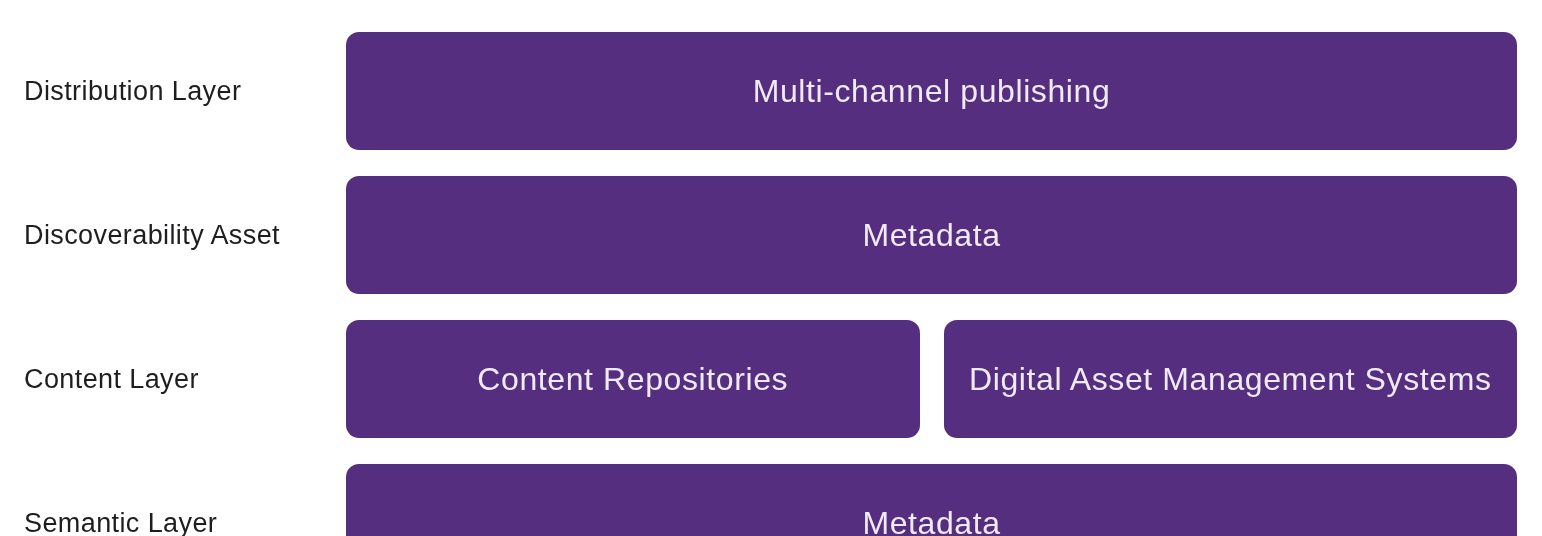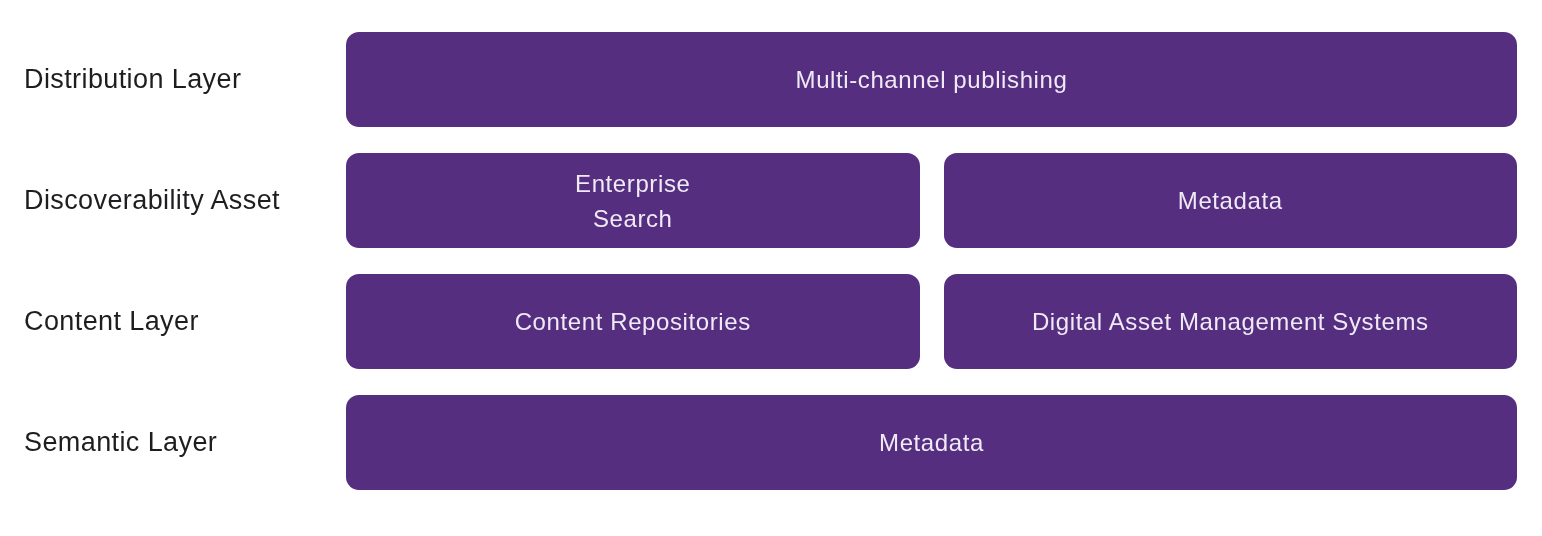--- a/index.html
+++ b/index.html
@@ -13,21 +13,21 @@
   body{
     width:1542px;height:536px;overflow:hidden;
     font-family:"Liberation Sans",sans-serif;
   }
   .canvas{
     position:relative;width:1542px;height:536px;
     padding-top:32px;background:var(--page-bg);
   }
   .layer-row{
     display:flex;align-items:stretch;
-    height:95px;margin-bottom:26px;
+    height:118px;margin-bottom:26px;
   }
   .layer-label{
     width:346px;flex:0 0 346px;
     display:flex;align-items:center;
     padding-left:24px;
     font-size:27px;font-weight:500;letter-spacing:0.4px;
     color:var(--label-text);
     white-space:nowrap;
   }
   .layer-boxes{
@@ -35,42 +35,40 @@
     margin-right:25px;
     display:flex;gap:24px;
   }
   .layer-box{
     flex:1 1 0;
     background:var(--box-bg);
     border-radius:13px;
     display:flex;align-items:center;justify-content:center;
     text-align:center;
     color:var(--box-text);
-    font-size:24px;font-weight:400;letter-spacing:0.6px;
+    font-size:32px;font-weight:400;letter-spacing:0.6px;
     line-height:35px;
     white-space:pre-line;
   }
 </style>
 </head>
 <body>
 
 <div class="canvas">
 
   <div class="layer-row">
     <div class="layer-label">Distribution Layer</div>
     <div class="layer-boxes">
       <div class="layer-box">Multi-channel publishing</div>
     </div>
   </div>
 
   <div class="layer-row">
     <div class="layer-label">Discoverability Asset</div>
     <div class="layer-boxes">
-      <div class="layer-box">Enterprise
-Search</div>
       <div class="layer-box">Metadata</div>
     </div>
   </div>
 
   <div class="layer-row">
     <div class="layer-label">Content Layer</div>
     <div class="layer-boxes">
       <div class="layer-box">Content Repositories</div>
       <div class="layer-box">Digital Asset Management Systems</div>
     </div>

